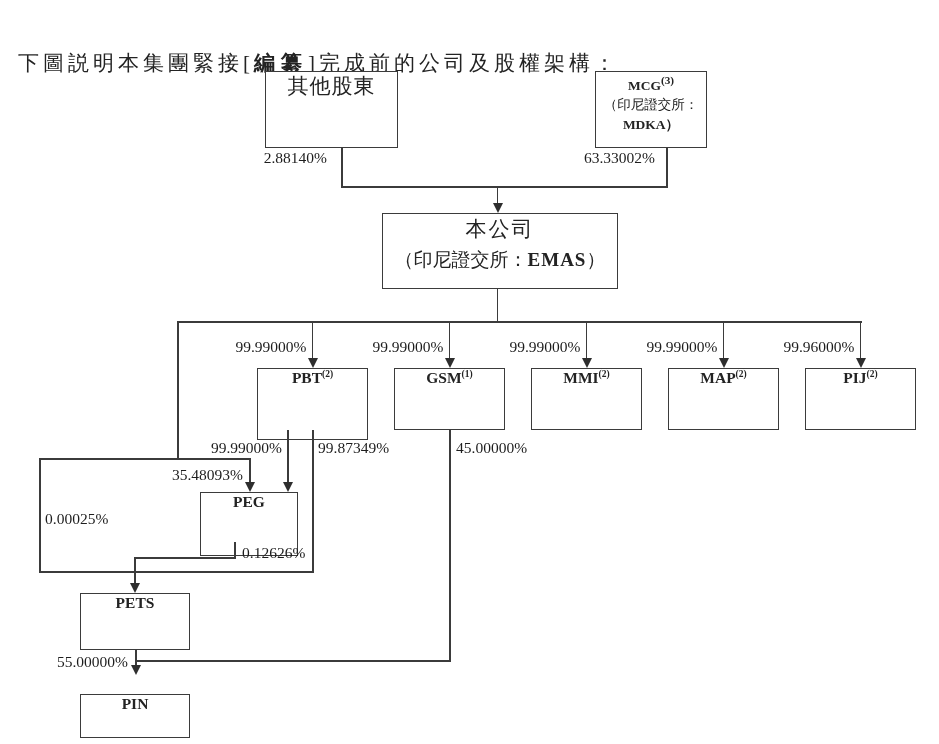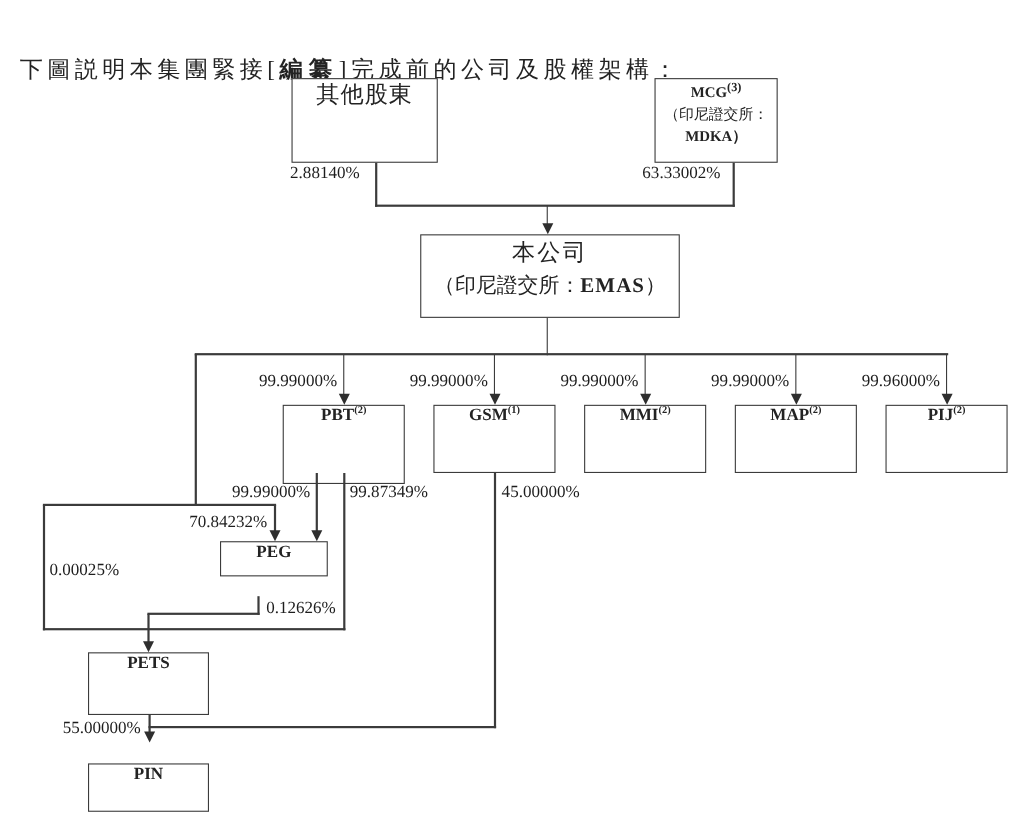--- a/index.html
+++ b/index.html
@@ -72,21 +72,21 @@
   <div class="box" style="left:531px;top:368px;width:111px;height:62px">
     <span class="node-name"><span>MMI</span><sup>(2)</sup></span>
   </div>
   <div class="box" style="left:668px;top:368px;width:111px;height:62px">
     <span class="node-name"><span>MAP</span><sup>(2)</sup></span>
   </div>
   <div class="box" style="left:805px;top:368px;width:111px;height:62px">
     <span class="node-name"><span>PIJ</span><sup>(2)</sup></span>
   </div>
 
-  <div class="box" style="left:200px;top:492px;width:98px;height:32px">
+  <div class="box" style="left:200px;top:492px;width:98px;height:64px">
     <span class="node-name">PEG</span>
   </div>
   <div class="box" style="left:80px;top:593px;width:110px;height:57px">
     <span class="node-name">PETS</span>
   </div>
   <div class="box" style="left:80px;top:694px;width:110px;height:44px">
     <span class="node-name">PIN</span>
   </div>
 
   <div class="vl" style="left:341.3px;top:148px;height:39.7px"></div>
@@ -134,18 +134,18 @@
 
   <div class="pct" style="right:632.5px;top:338px">99.99000%</div>
   <div class="pct" style="right:495.5px;top:338px">99.99000%</div>
   <div class="pct" style="right:358.5px;top:338px">99.99000%</div>
   <div class="pct" style="right:221.5px;top:338px">99.99000%</div>
   <div class="pct" style="right:84.5px;top:338px">99.96000%</div>
 
   <div class="pct" style="right:657px;top:439px">99.99000%</div>
   <div class="pct" style="left:318px;top:439px">99.87349%</div>
   <div class="pct" style="left:456px;top:439px">45.00000%</div>
-  <div class="pct" style="right:696px;top:466px">70.84232%</div>
+  <div class="pct" style="right:696px;top:466px">35.48093%</div>
   <div class="pct" style="left:45px;top:510px">0.00025%</div>
   <div class="pct" style="left:242px;top:544px">0.12626%</div>
   <div class="pct" style="right:811px;top:653px">55.00000%</div>
 
 </div>
 
 </body></html>

